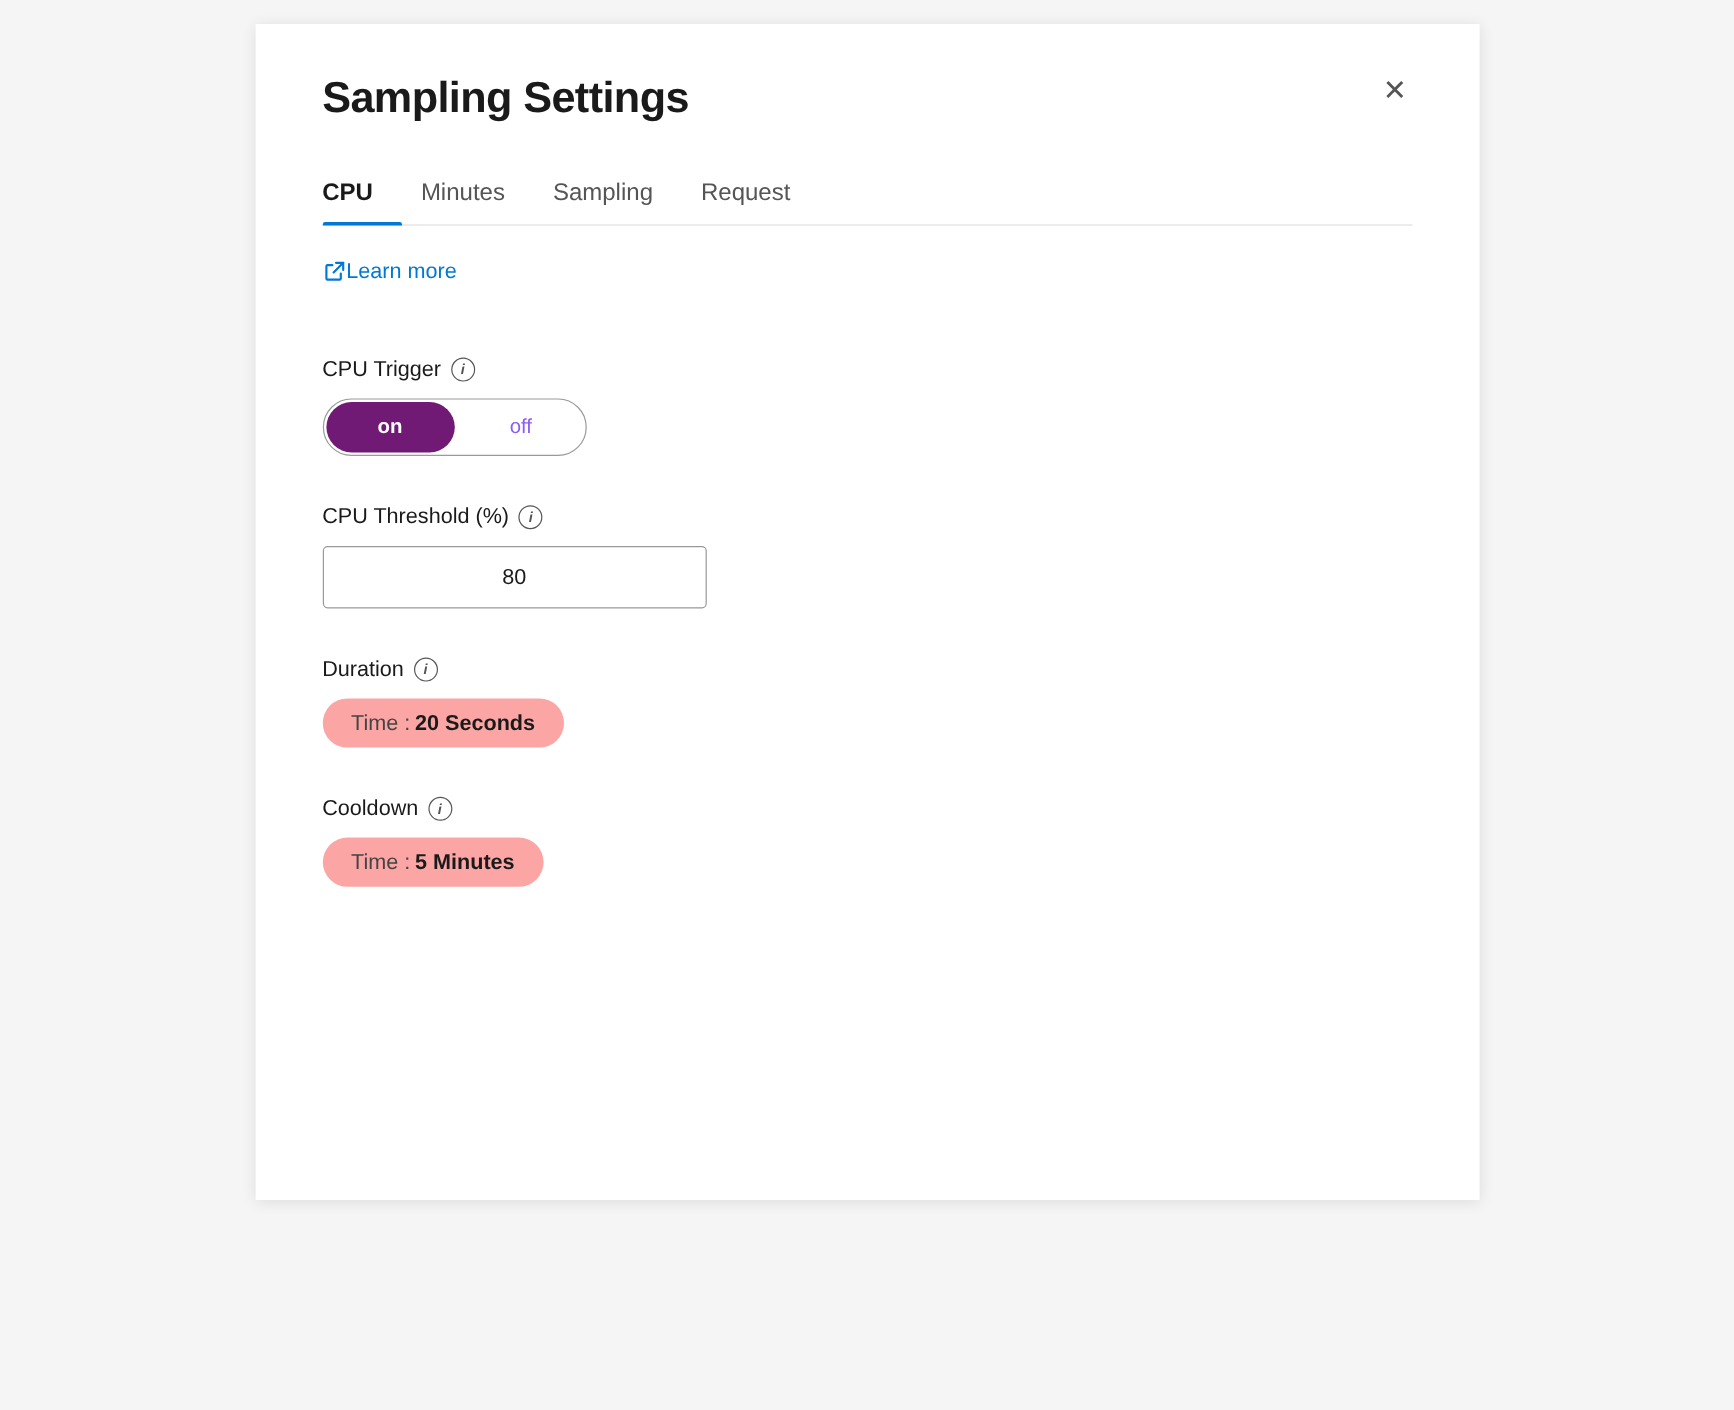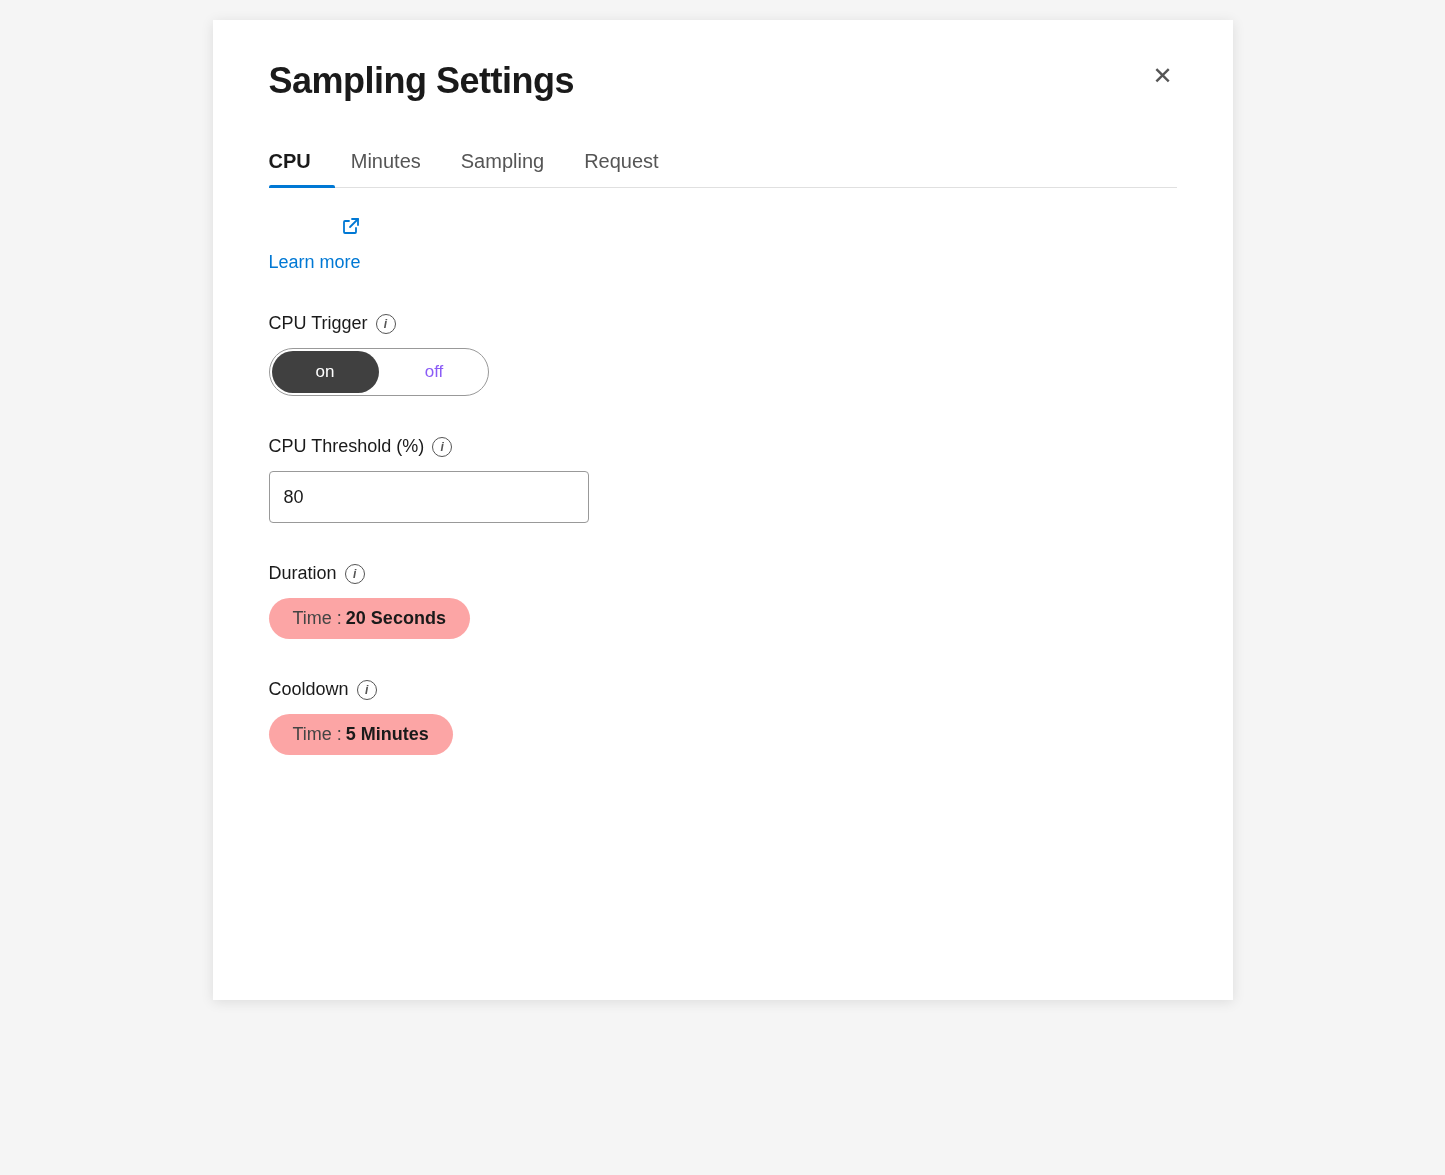--- a/index.html
+++ b/index.html
@@ -86,28 +86,27 @@
       left: 0;
       right: 0;
       height: 3px;
       background: #0078d4;
       border-radius: 2px 2px 0 0;
     }
 
     
     .learn-more-link {
       display: inline-flex;
-      align-items: flex-end;
-      gap: 16px;
+      align-items: flex-start;
+      gap: 0;
       color: #0078d4;
       font-size: 18px;
       text-decoration: none;
       cursor: pointer;
       margin-bottom: 40px;
-      flex-direction: column;
     }
 
     .external-icon {
       width: 20px;
       height: 20px;
       display: inline-block;
       flex-shrink: 0;
     }
 
     
@@ -115,20 +114,21 @@
       margin-bottom: 40px;
     }
 
     .field-label {
       display: flex;
       align-items: center;
       gap: 8px;
       font-size: 18px;
       color: #1a1a1a;
       margin-bottom: 14px;
+      margin-top: 20px;
     }
 
     .info-icon {
       width: 20px;
       height: 20px;
       border: 1.5px solid #555;
       border-radius: 50%;
       display: inline-flex;
       align-items: center;
       justify-content: center;
@@ -157,42 +157,43 @@
       justify-content: center;
       font-size: 17px;
       cursor: pointer;
       border: none;
       background: none;
       font-family: inherit;
       transition: background 0.2s;
     }
 
     .toggle-option.selected {
-      background: #404040;
+      background: #701a75;
       color: #fff;
       border-radius: 28px;
       margin: 2px;
-      font-weight: 400;
+      font-weight: 700;
     }
 
     .toggle-option:not(.selected) {
       color: #8b5cf6;
     }
 
     
     .text-input {
       width: 320px;
       height: 52px;
       border: 1.5px solid #999;
       border-radius: 4px;
       padding: 0 14px;
       font-size: 18px;
       color: #1a1a1a;
       font-family: inherit;
       outline: none;
+      text-align: center;
     }
 
     
     .time-pill {
       display: inline-flex;
       align-items: center;
       background: #fca5a5;
       border-radius: 24px;
       padding: 10px 24px;
       font-size: 18px;

